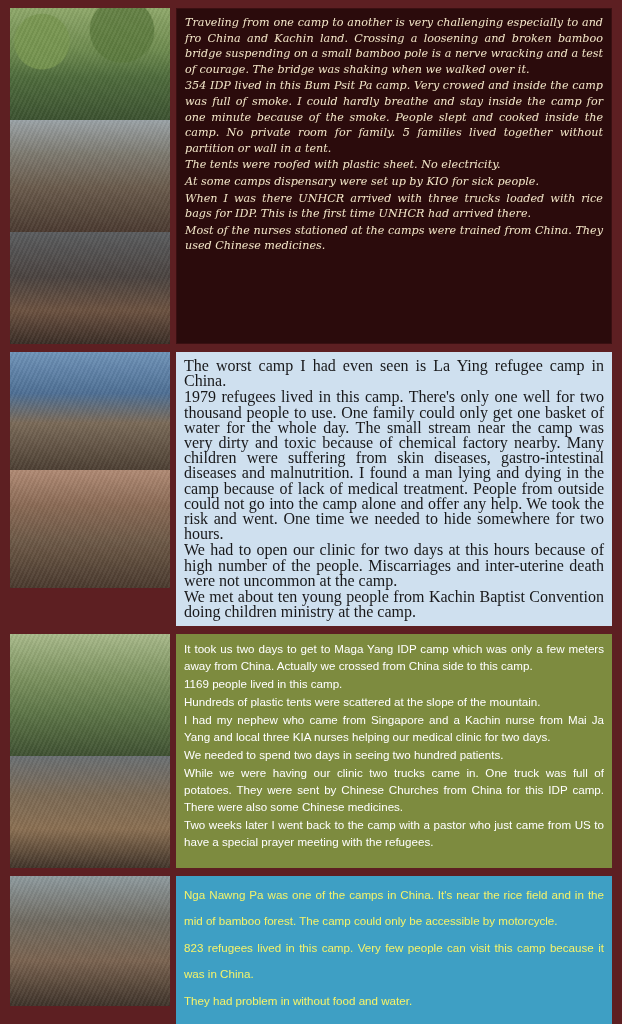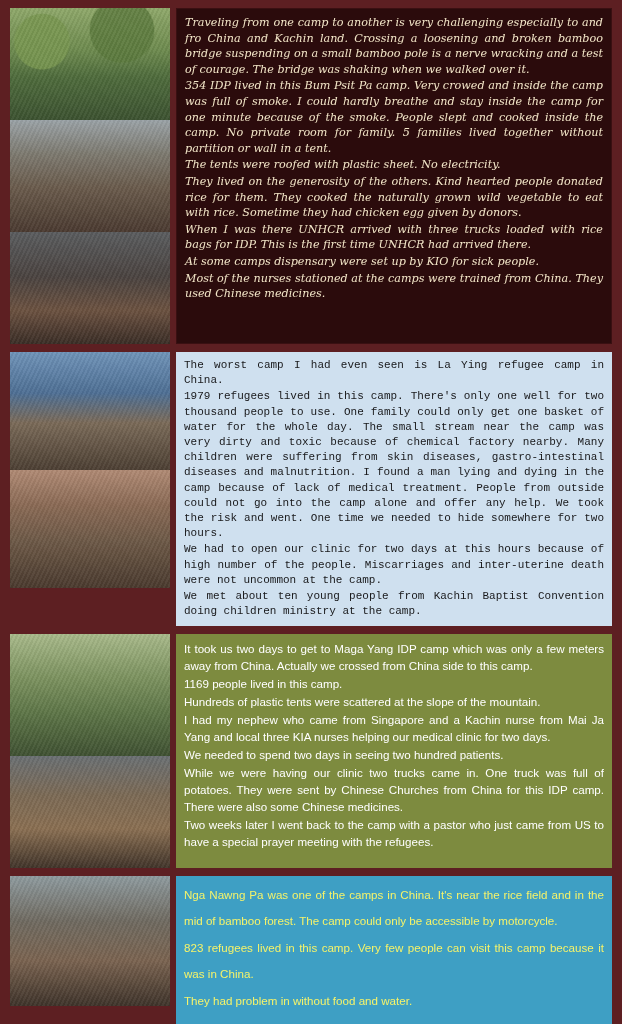--- a/index.html
+++ b/index.html
@@ -59,22 +59,22 @@
     font-style:italic;
     font-size:11.2px;
     line-height:15.6px;
     border:1px solid #3a1012;
   }
 
   
   .s2 .textbox{
     background:#cfe0ef;
     color:#18181a;
-    font-family:Liberation Mono, monospace;
-    font-size:11px;
+    font-family:Liberation Serif, serif;
+    font-size:16px;
     line-height:15.2px;
   }
 
   
   .s3 .textbox{
     background:#7d8b3f;
     color:#ffffff;
     font-family:"Liberation Sans", sans-serif;
     font-size:11.6px;
     line-height:17px;
@@ -142,23 +142,22 @@
   <div class="section s1">
     <div class="photos">
       <div class="photo ph-forest" style="height:112px"></div>
       <div class="photo ph-camp" style="height:112px"></div>
       <div class="photo ph-tent" style="height:112px"></div>
     </div>
     <div class="textbox">
       <p>Traveling from one camp to another is very challenging especially to and fro China and Kachin land. Crossing a loosening and broken bamboo bridge suspending on a small bamboo pole is a nerve wracking and a test of courage. The bridge was shaking when we walked over it.</p>
       <p>354 IDP lived in this  Bum Psit Pa camp. Very crowed and inside the camp was full of smoke. I could hardly breathe and stay inside the camp for one minute because of the smoke.  People slept and cooked inside the camp. No private room for family. 5 families lived together without partition or wall in a tent.</p>
       <p>The tents were roofed with plastic sheet. No electricity.</p>
-      <p>They lived on the generosity of the others. Kind hearted people donated rice for them. They cooked the naturally grown wild vegetable to eat with rice. Sometime they had chicken egg given by donors.</p>
+      <p>At some camps dispensary were set up by KIO for sick people.</p>
       <p>When I was there UNHCR arrived with three trucks loaded with rice bags for IDP. This is the first time UNHCR had arrived there.</p>
-      <p>At some camps dispensary were set up by KIO for sick people.</p>
       <p>Most of the nurses stationed at the camps were trained from China. They used Chinese medicines.</p>
     </div>
   </div>
 
   <div class="section s2">
     <div class="photos">
       <div class="photo ph-blue" style="height:118px"></div>
       <div class="photo ph-market" style="height:118px"></div>
     </div>
     <div class="textbox">

